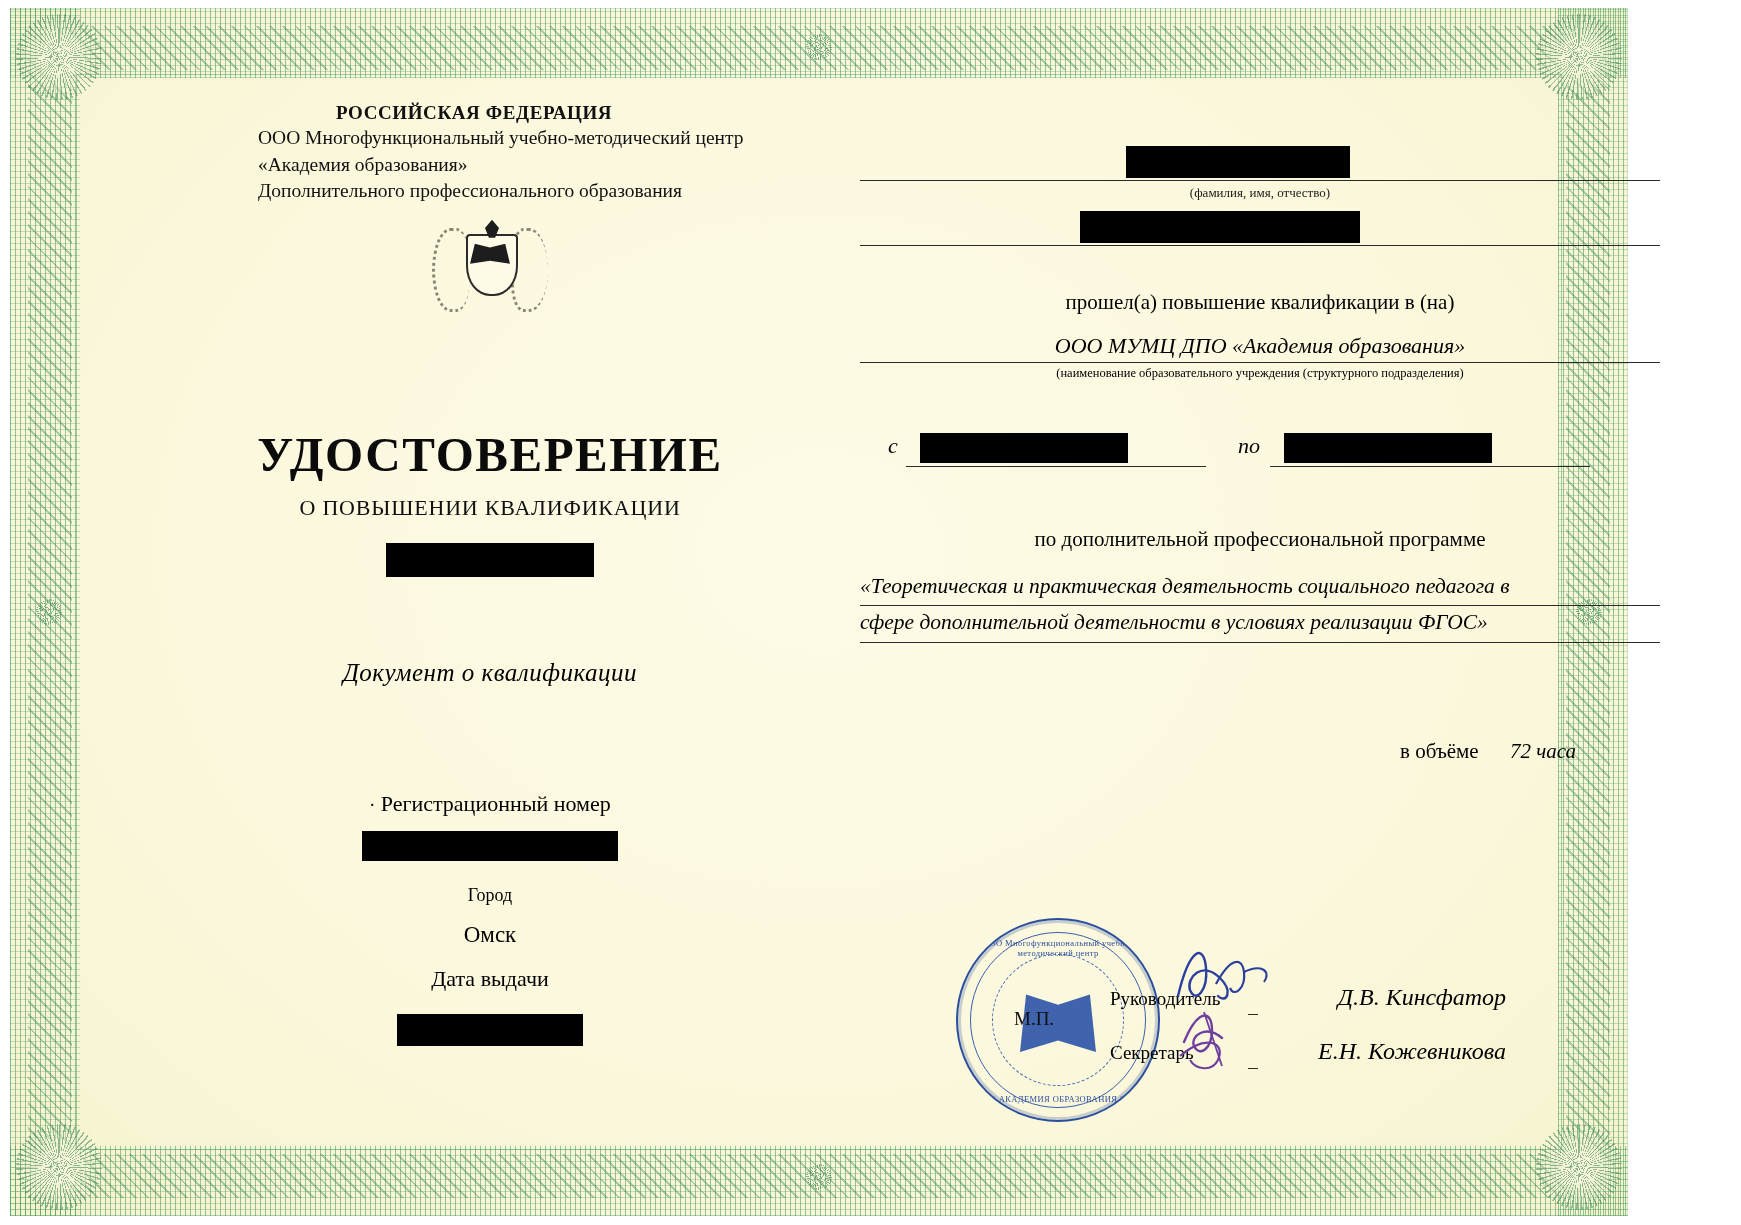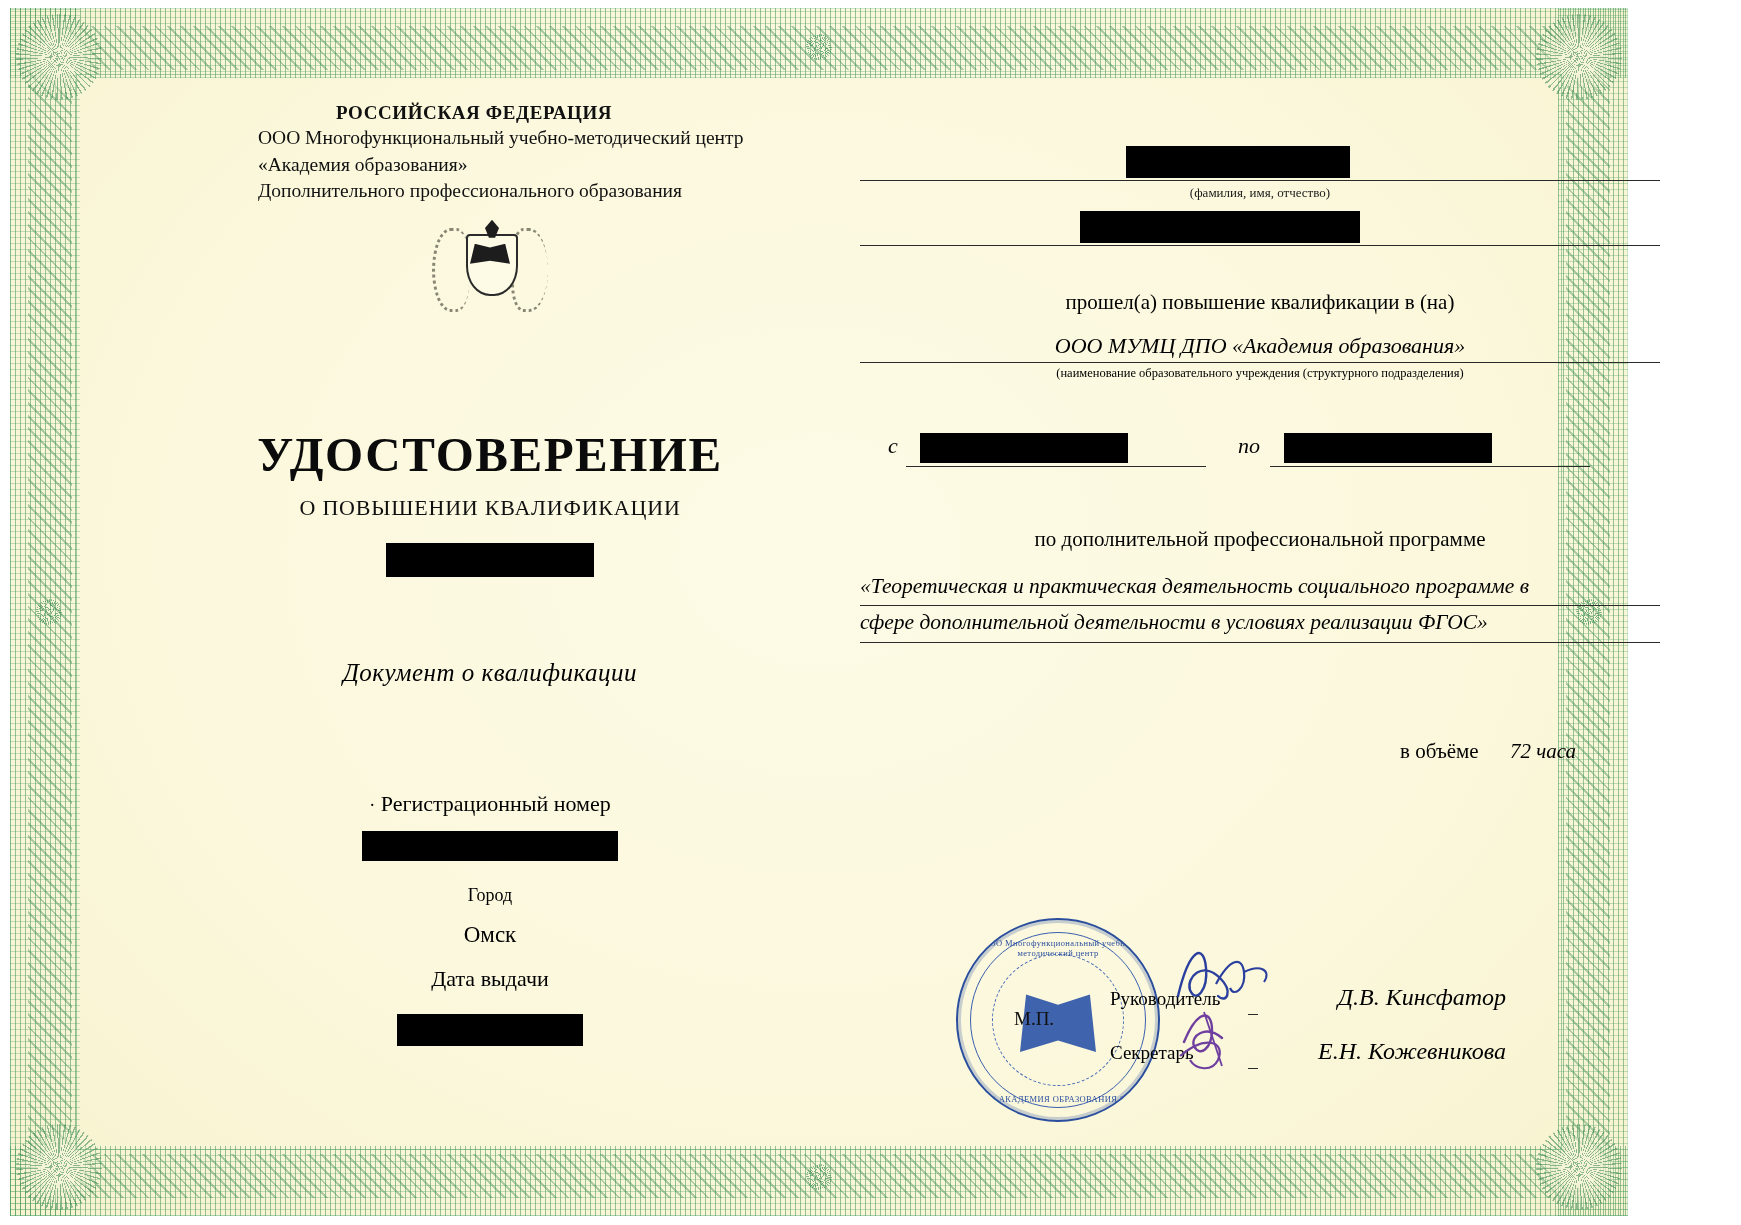--- a/index.html
+++ b/index.html
@@ -487,21 +487,21 @@
           </span>
           <span class="lbl po">по</span>
           <span class="ln b">
             <span class="fill"></span>
           </span>
         </div>
 
         <div class="prog-lead">по дополнительной профессиональной программе</div>
 
         <div class="prog-title">
-          <span>«Теоретическая и практическая деятельность социального программе в</span>
+          <span>«Теоретическая и практическая деятельность социального педагога в</span>
           <span>сфере дополнительной деятельности в условиях реализации ФГОС»</span>
         </div>
 
         <div class="volume">
           <span>в объёме</span>
           <span class="val">72 часа</span>
         </div>
       </div>
 
       <div class="sign-area">

